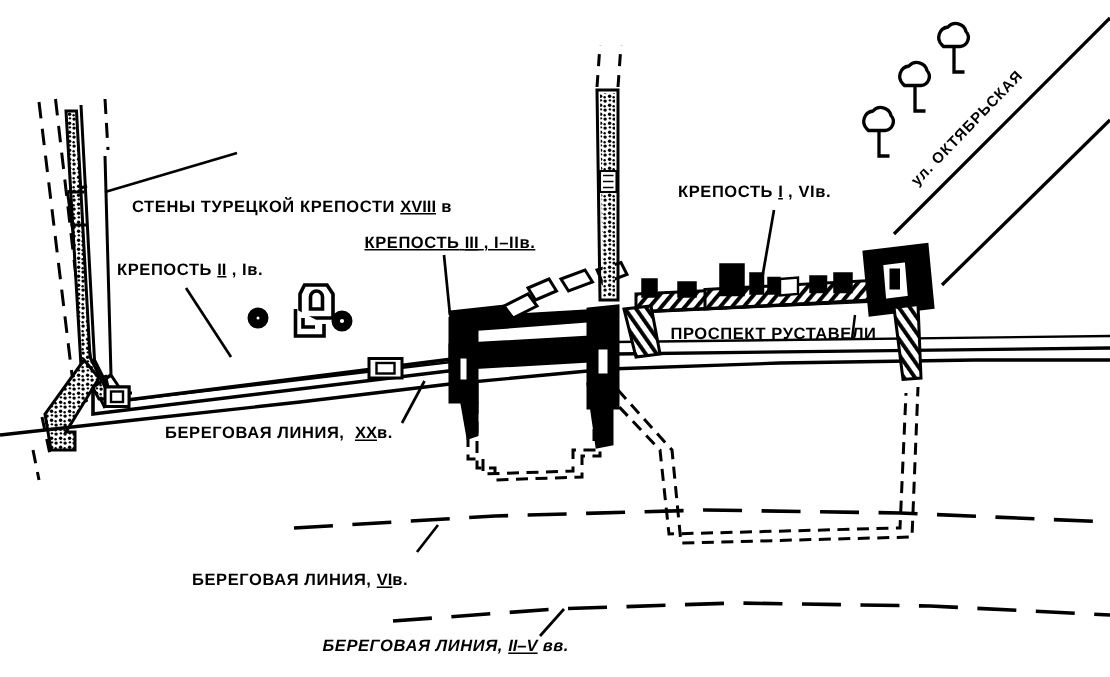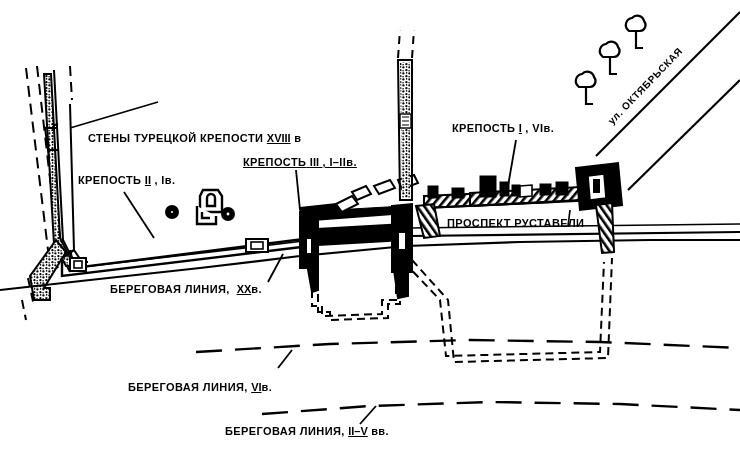--- a/index.html
+++ b/index.html
@@ -284,18 +284,18 @@
   <div class="map-label" style="left:110px; top:284px;">
     <span>БЕРЕГОВАЯ ЛИНИЯ,</span>
     &nbsp;<span class="roman">XX</span><span>в.</span>
   </div>
 
   <div class="map-label" style="left:128px; top:370px;margin-top:12px;">
     <span>БЕРЕГОВАЯ ЛИНИЯ,</span>
     <span class="roman">VI</span><span>в.</span>
   </div>
 
-  <div class="map-label" style="left:225px; top:426px;">
+  <div class="map-label" style="left:215px; top:426px;font-style:italic;">
     <span>БЕРЕГОВАЯ ЛИНИЯ,</span>
     <span class="roman">II–V</span><span> вв.</span>
   </div>
 
 </div>
 
 </body></html>

